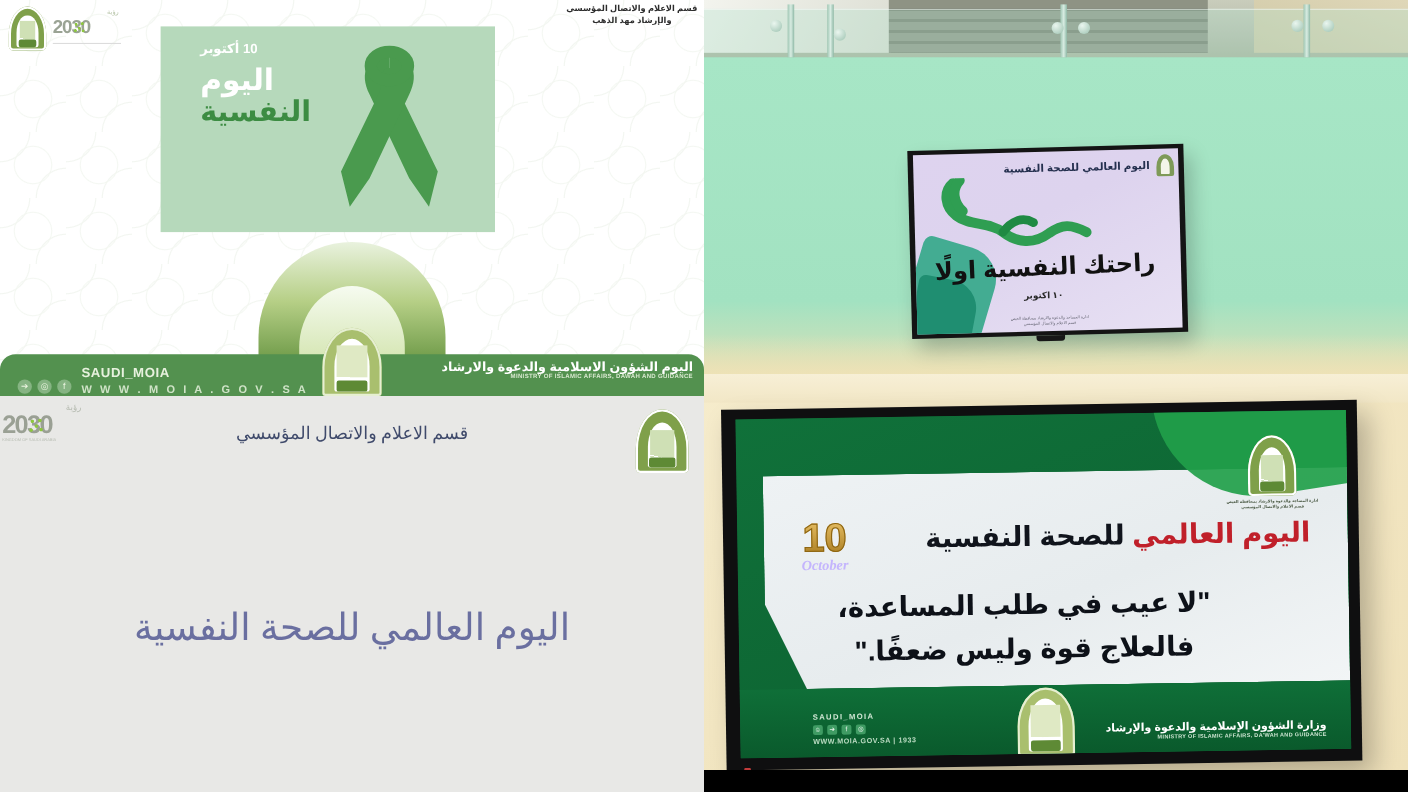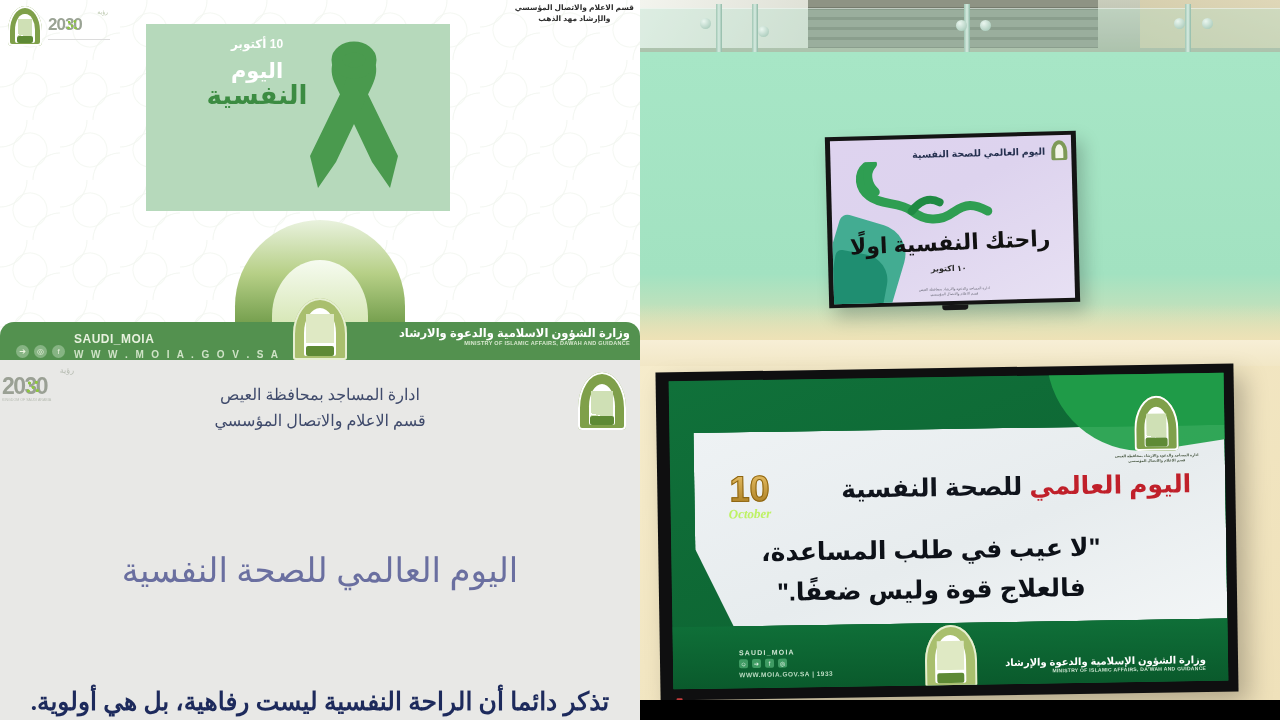--- a/index.html
+++ b/index.html
@@ -75,24 +75,24 @@
 
   .poster-card{
     position:absolute; left:146px; top:24px; width:304px; height:187px;
     background:#b6d9bb; overflow:hidden;
   }
   .poster-ribbon{
     position:absolute; right:36px; top:14px; width:120px; height:160px;
   }
   .poster-txt{
     position:absolute; right:118px; top:14px; width:150px; direction:rtl;
-    text-align:center; color:#ffffff; font-weight:700; line-height:1.02;
+    text-align:left; color:#ffffff; font-weight:700; line-height:1.02;
   }
   .poster-date{ font-size:12px; font-weight:700; margin-bottom:1px; }
-  .poster-l1{ font-size:21px;margin-top:10px; }
+  .poster-l1{ font-size:27px;margin-top:10px; }
   .poster-l2{ font-size:27px; }
   .poster-l3{ font-size:26px; color:#3c8c42; }
   .poster-l4{ font-size:26px; color:#3c8c42; }
 
   .tl-mosque{
     position:absolute; left:50%; bottom:20px; transform:translateX(-50%);
     width:170px; height:120px;
     background:linear-gradient(180deg,#e9f2de 0%, #b6cf86 45%, #5f8f3b 100%);
     border-radius:50% 50% 0 0 / 72% 72% 0 0;
   }
@@ -238,21 +238,21 @@
   .s-swoosh{ position:absolute; right:-30px; top:-20px; width:200px; height:96px;
     background:#21a04a; border-radius:0 0 0 140px; transform:rotate(-8deg); opacity:.92; }
   .s-logo{ position:absolute; right:46px; top:22px; width:44px; height:55px; }
   .s-logo-sub{ position:absolute; right:16px; top:80px; width:104px; text-align:center;
     direction:rtl; color:#4b5a45; font-size:3.6px; line-height:5px; font-weight:700; }
   .s-ten{ position:absolute; left:58px; top:92px; text-align:center; }
   .s-ten .num{ font-size:36px; font-weight:700; line-height:34px;
     background:linear-gradient(180deg,#e8c066,#a97c20);
     -webkit-background-clip:text; background-clip:text; color:transparent;
     -webkit-text-stroke:1px #8d6512; }
-  .s-ten .mon{ font-size:13px; color:#bef264;
+  .s-ten .mon{ font-size:13px; color:#c4b5fd;
     font-family:"Liberation Serif","DejaVu Serif",serif; font-style:italic; font-weight:700; }
   .s-title{ position:absolute; right:34px; top:96px; direction:rtl;
     color:#c0202a; font-size:25px; font-weight:700; }
   .s-title .b{ color:#10141c; }
   .s-q1{ position:absolute; left:0; right:36px; top:158px; text-align:center;
     direction:rtl; color:#0d1118; font-size:25px; font-weight:700; }
   .s-q2{ position:absolute; left:0; right:36px; top:198px; text-align:center;
     direction:rtl; color:#0d1118; font-size:25px; font-weight:700; }
   .s-foot{ position:absolute; left:0; right:0; bottom:0; height:62px;
     background:linear-gradient(180deg,#0f6f38,#0a5a2c); }
@@ -322,21 +322,21 @@
       </div>
       <div class="tl-handle">SAUDI_MOIA</div>
       <div class="tl-url">W W W . M O I A . G O V . S A</div>
       <div class="badge">
         <div class="badge-arch">
             <div class="ray2"></div>
             <div class="book2"></div>
           </div>
       </div>
       <div class="tl-minar">
-        <div class="ar">وزارة الشؤون الاسلامية والدعوة والارشاد</div>
+        <div class="ar">اليوم الشؤون الاسلامية والدعوة والارشاد</div>
         <div class="en">MINISTRY OF ISLAMIC AFFAIRS, DAWAH AND GUIDANCE</div>
       </div>
     </div>
   </div>
 
   <div class="quad q-tr">
     <div class="tr-wall"></div>
     <div class="tr-upper">
       <div class="winglow"></div>
       <div class="stairs"></div>
@@ -387,26 +387,24 @@
     </div>
 
     <div class="bl-logo">
       <div class="arch">
           <div class="ray"></div>
           <div class="book"></div>
         </div>
     </div>
 
     <div class="bl-head">
-      <div>ادارة المساجد بمحافظة العيص</div>
       <div>قسم الاعلام والاتصال المؤسسي</div>
     </div>
 
     <div class="bl-title">اليوم العالمي للصحة النفسية</div>
-    <div class="bl-quote">تذكر دائما أن الراحة النفسية ليست رفاهية، بل هي أولوية.</div>
   </div>
 
   <div class="quad q-br">
     <div class="br-walltop"></div>
 
     <div class="tv4">
       <div class="tv4-screen">
         <div class="s-green"></div>
         <div class="s-white"></div>
         <div class="s-swoosh"></div>

